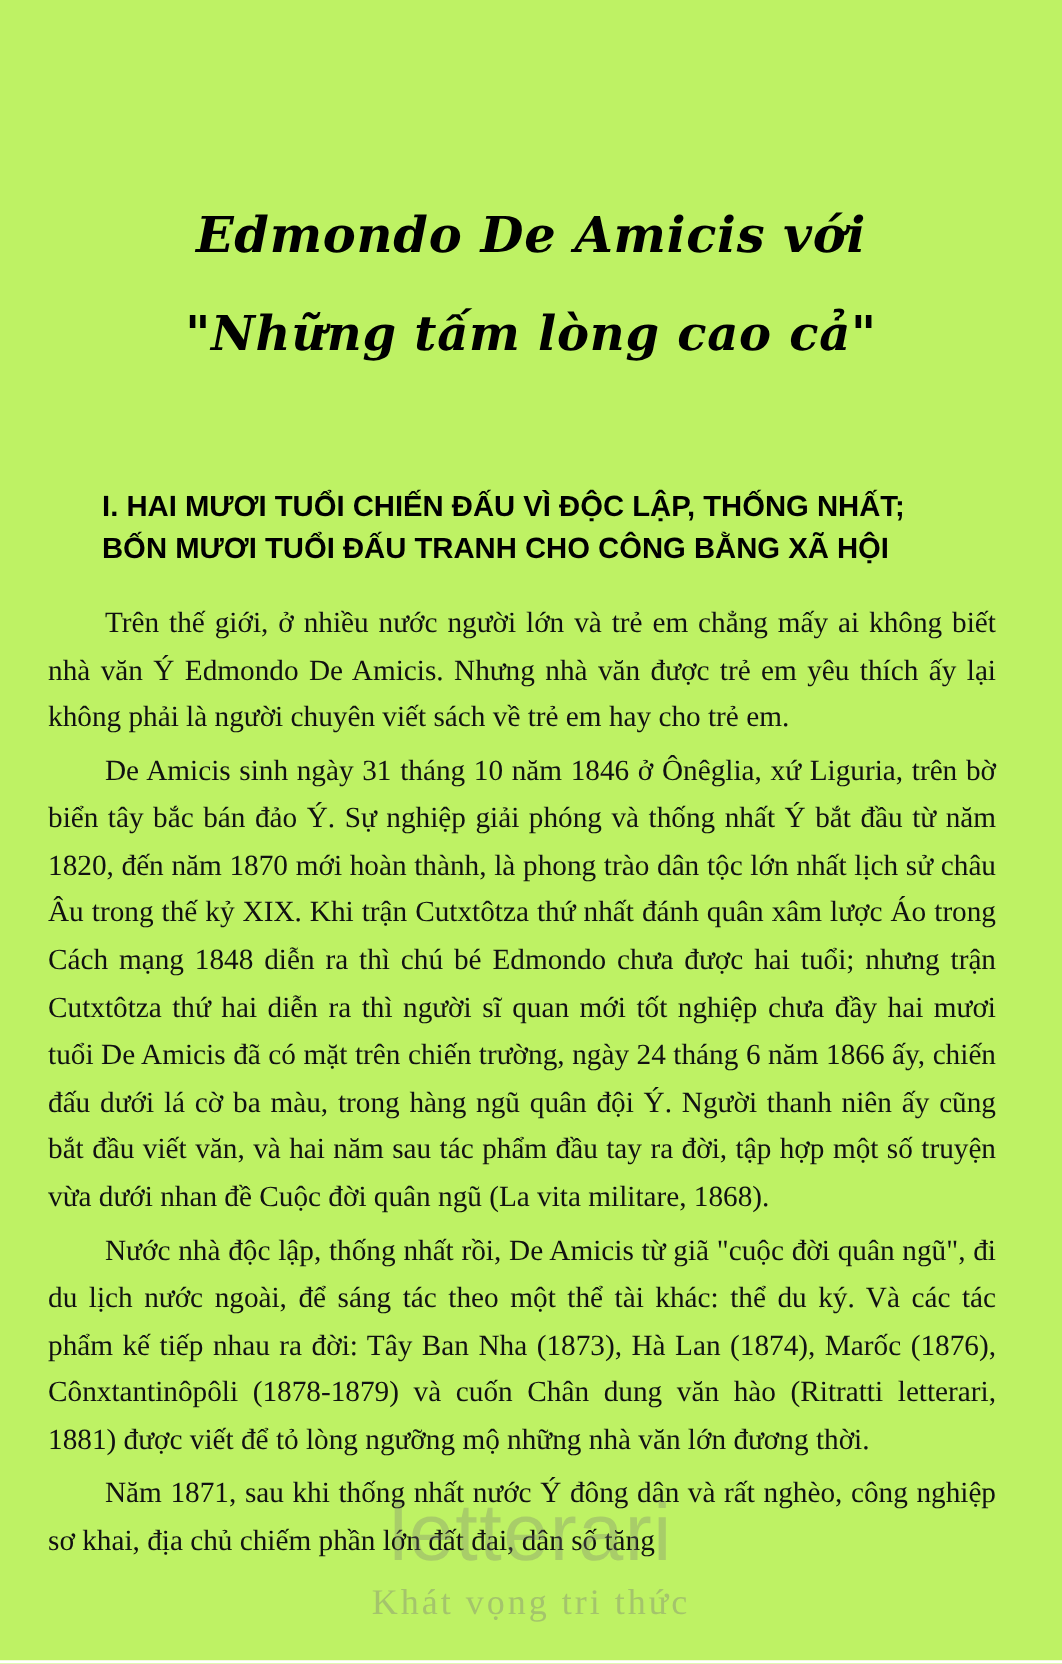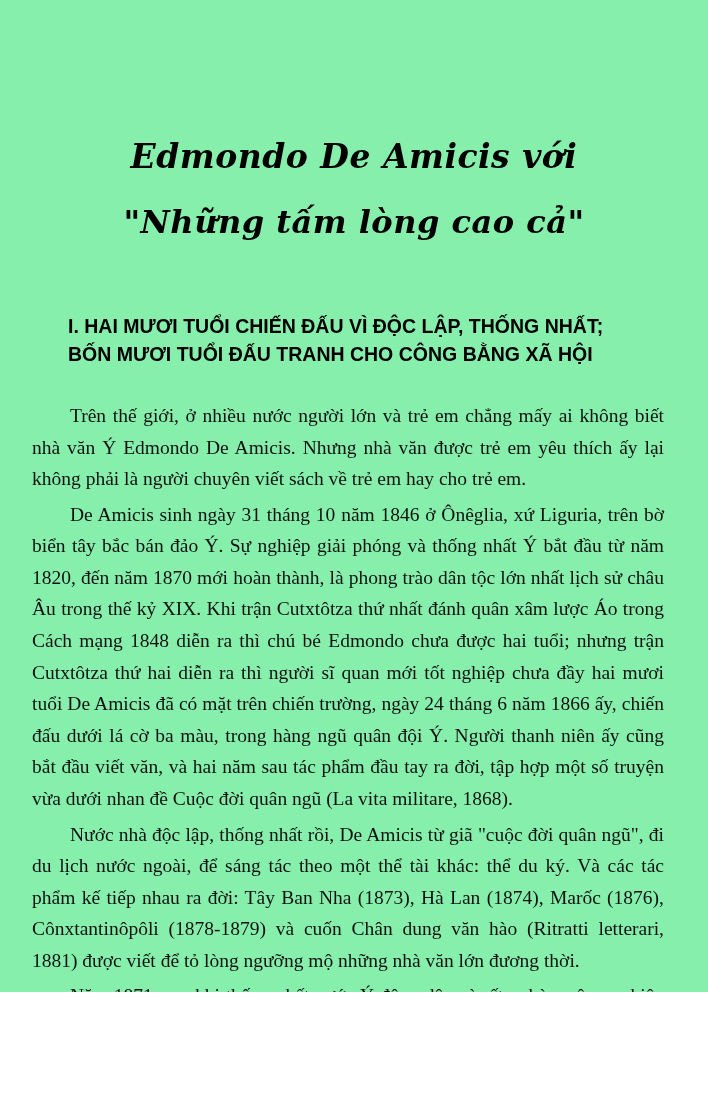--- a/index.html
+++ b/index.html
@@ -3,22 +3,22 @@
 <meta charset="utf-8">
 <style>
   html, body {
     margin: 0;
     padding: 0;
     background: #ffffff;
   }
   .page {
     position: relative;
     width: 708px;
-    height: 992px;
-    background: #86efac;
+    height: 1107px;
+    background: #bef264;
     overflow: hidden;
     font-family: "Liberation Serif", serif;
     color: #0d0d0d;
   }
 
   
   .title-block {
     position: absolute;
     top: 132px;
     left: 0;
@@ -36,21 +36,21 @@
     white-space: nowrap;
   }
   .title-line.second {
     margin-top: 16px;
     font-size: 32px;
   }
 
   
   .section-heading {
     position: absolute;
-    top: 313px;
+    top: 325px;
     left: 68px;
     width: 574px;
     font-family: "Liberation Sans", sans-serif;
     font-weight: 700;
     font-size: 19.5px;
     line-height: 1.42;
     color: #000000;
     text-align: left;
   }
 

